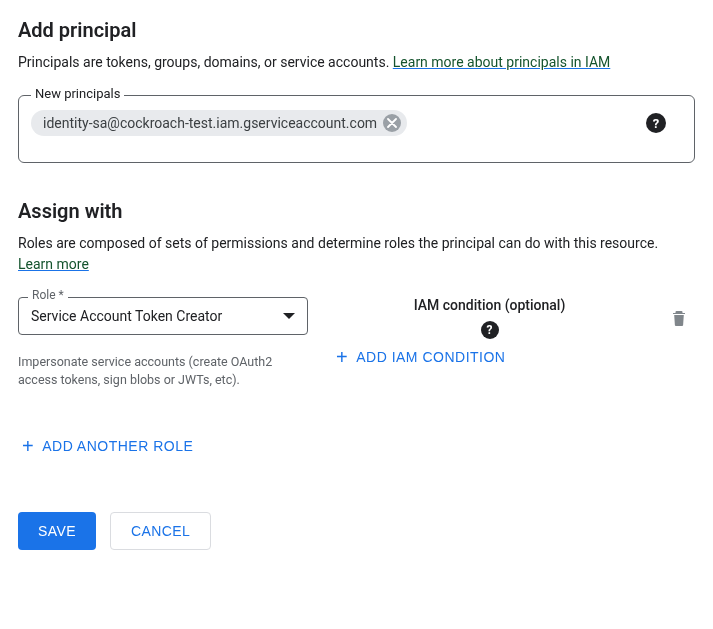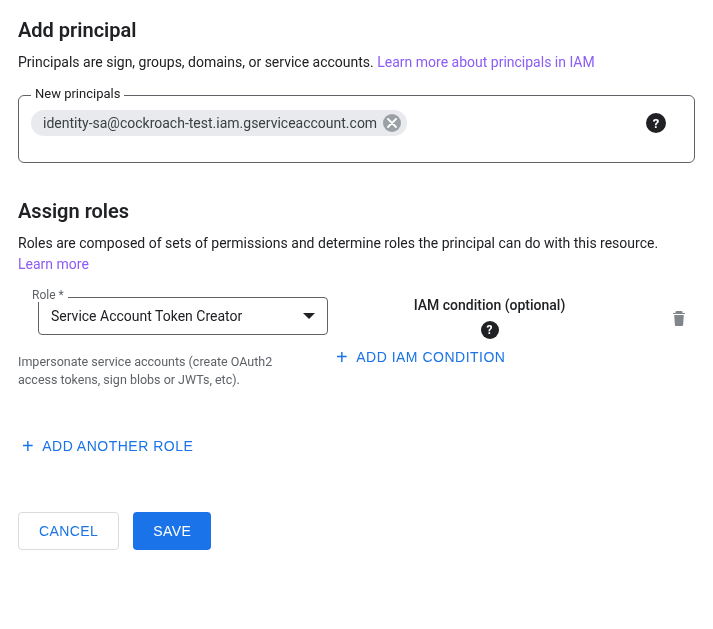--- a/index.html
+++ b/index.html
@@ -18,21 +18,22 @@
     margin: 0 0 10px 0;
     letter-spacing: 0;
   }
   p.section-desc {
     margin: 0 0 22px 0;
     font-size: 14px;
     line-height: 1.5;
     color: #202124;
   }
   a.link {
-    color: #8b5cf6;
+    color: #14532d;
+    text-decoration: underline;
     text-decoration-color: #1a73e8;
     cursor: pointer;
   }
   
   .fieldset {
     position: relative;
     border: 1px solid #5f6368;
     border-radius: 6px;
     padding: 14px 24px 26px 12px;
     margin-bottom: 36px;
@@ -112,21 +113,20 @@
     border: 1px solid #5f6368;
     border-radius: 4px;
     width: 290px;
     padding: 10px 12px;
     display: flex;
     align-items: center;
     justify-content: space-between;
     cursor: pointer;
     font-size: 14px;
     background: #fff;
-    margin-left: 20px;
   }
   .dropdown-arrow {
     width: 0; height: 0;
     border-left: 6px solid transparent;
     border-right: 6px solid transparent;
     border-top: 6px solid #202124;
   }
   .role-desc {
     font-size: 12.5px;
     color: #5f6368;
@@ -187,39 +187,39 @@
     background: #fff;
     color: #1a73e8;
     border: 1px solid #dadce0;
   }
 </style>
 </head>
 <body>
 
 <h2 class="section-title">Add principal</h2>
 <p class="section-desc">
-  <span>Principals are sign, groups, domains, or service accounts. </span><a class="link">Learn more about principals in IAM</a>
+  <span>Principals are tokens, groups, domains, or service accounts. </span><a class="link">Learn more about principals in IAM</a>
 </p>
 
 <div class="fieldset">
   <span class="fieldset-legend">New principals</span>
   <div class="chip-row">
     <span class="chip">
       <span>identity-sa@cockroach-test.iam.gserviceaccount.com</span>
       <span class="chip-remove">
         <svg width="10" height="10" viewBox="0 0 10 10">
             <path d="M1 1 L9 9 M9 1 L1 9" stroke="#fff" stroke-width="1.8" stroke-linecap="round"></path>
           </svg>
       </span>
     </span>
     <span class="help-icon">?</span>
   </div>
 </div>
 
-<h2 class="section-title">Assign roles</h2>
+<h2 class="section-title">Assign with</h2>
 <p class="section-desc">
   <span>Roles are composed of sets of permissions and determine roles the principal can do with this resource. </span><a class="link">Learn more</a>
 </p>
 
 <div class="role-row">
   <div>
     <div class="role-field-wrap">
       <span class="role-legend">Role *</span>
       <div class="role-select">
         <span>Service Account Token Creator</span>
@@ -252,15 +252,15 @@
 </div>
 
 <div class="add-another">
   <button class="flat-btn">
     <span class="plus-icon">+</span>
     <span class="label">ADD ANOTHER ROLE</span>
   </button>
 </div>
 
 <div class="footer">
+  <button class="btn btn-primary">SAVE</button>
   <button class="btn btn-secondary">CANCEL</button>
-  <button class="btn btn-primary">SAVE</button>
 </div>
 
 </body></html>

